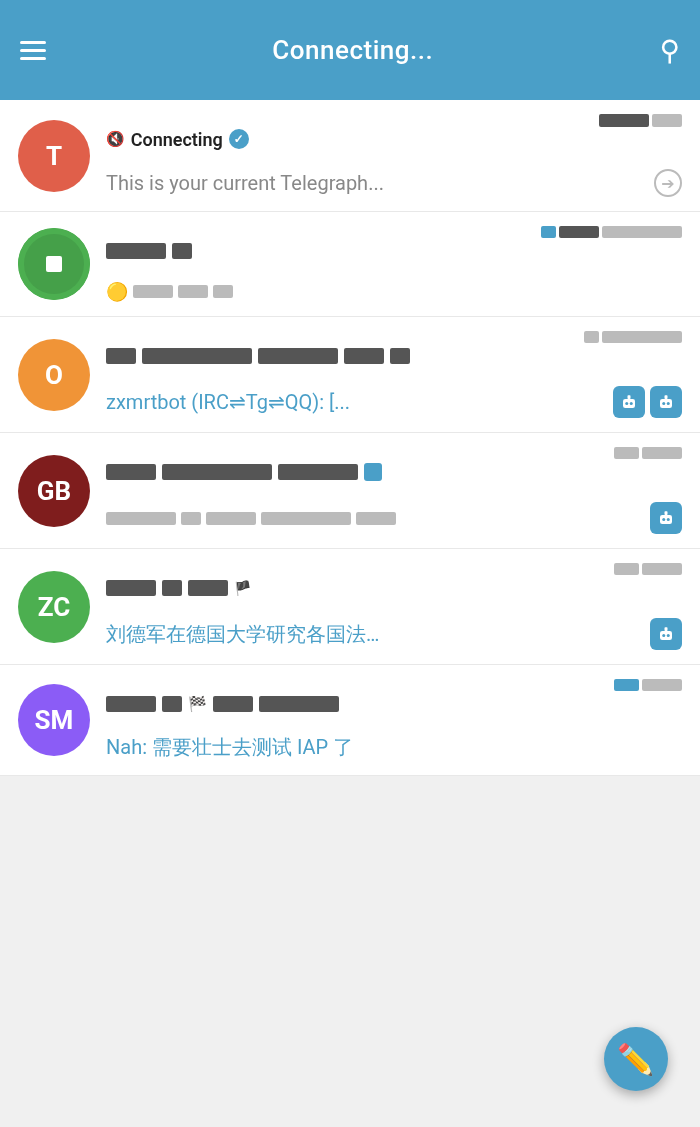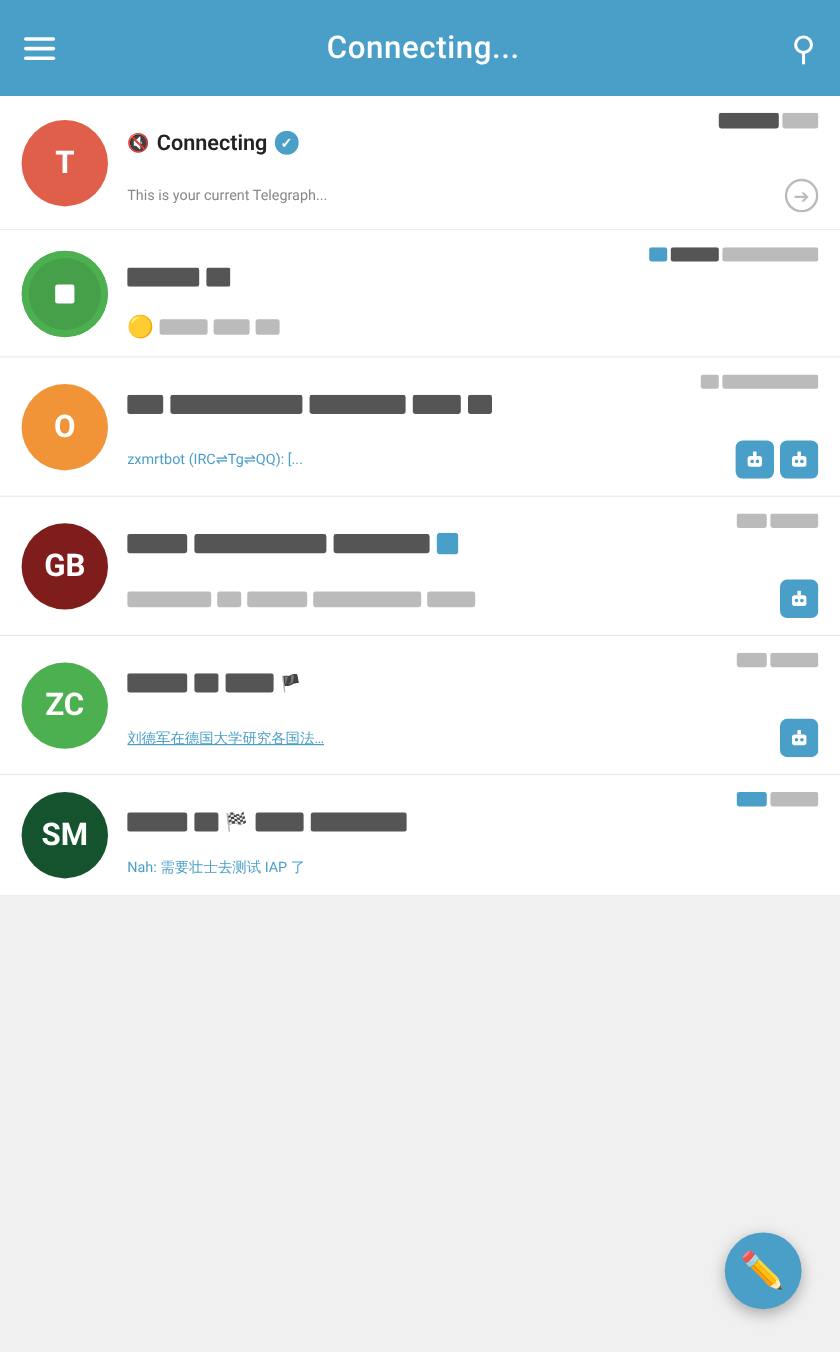--- a/index.html
+++ b/index.html
@@ -7,21 +7,21 @@
       width: 700px;
       min-height: 1127px;
       background: #f0f0f0;
       font-family: 'Roboto', Arial, sans-serif;
       overflow-x: hidden;
     }
 
     
     .top-bar {
       background: #4a9fc8;
-      height: 80px;
+      height: 100px;
       display: flex;
       align-items: center;
       padding: 0 20px;
       justify-content: space-between;
     }
     .top-bar-title {
       color: #fff;
       font-size: 26px;
       font-weight: 500;
       letter-spacing: 0.5px;
@@ -70,21 +70,21 @@
       position: relative;
       overflow: hidden;
     }
 
     .avatar-t { background: #e05f4a; }
     .avatar-green { background: #4caf50; }
     .avatar-orange { background: #f09437; }
     .avatar-blue { background: #4a9fc8; }
     .avatar-gb { background: #7f1d1d; }
     .avatar-zc { background: #4caf50; }
-    .avatar-sm { background: #14532d; }
+    .avatar-sm { background: #8b5cf6; }
 
     .chat-content {
       flex: 1;
       overflow: hidden;
     }
 
     .chat-top-row {
       display: flex;
       align-items: center;
       justify-content: space-between;
@@ -111,21 +111,21 @@
       border-radius: 50%;
       display: inline-flex;
       align-items: center;
       justify-content: center;
       color: #fff;
       font-size: 12px;
       flex-shrink: 0;
     }
 
     .chat-preview {
-      font-size: 12px;
+      font-size: 20px;
       color: #888;
       white-space: nowrap;
       overflow: hidden;
       text-overflow: ellipsis;
       max-width: 460px;
     }
 
     .chat-preview .sender {
       color: #4a9fc8;
     }
@@ -385,21 +385,21 @@
           <span style="font-size:14px;">🏴</span>
         </div>
         <div class="right-section">
           <div style="display:flex;gap:3px;align-items:center;justify-content:flex-end;">
             <span class="blurred-block b9" style="height:12px;"></span>
             <span class="blurred-block b5" style="height:12px;"></span>
           </div>
         </div>
       </div>
       <div class="chat-preview-row">
-        <div class="chat-preview" style="color:#4a9fc8;text-decoration:underline;">刘德军在德国大学研究各国法…</div>
+        <div class="chat-preview" style="color:#4a9fc8;">刘德军在德国大学研究各国法…</div>
         <div class="bot-icon" style="background:#4a9fc8;">
           <svg width="18" height="18" viewBox="0 0 24 24" fill="white">
               <rect x="4" y="8" width="16" height="12" rx="3"></rect>
               <circle cx="9" cy="14" r="2" fill="#4a9fc8"></circle>
               <circle cx="15" cy="14" r="2" fill="#4a9fc8"></circle>
               <rect x="10" y="3" width="4" height="5" rx="1"></rect>
             </svg>
         </div>
       </div>
     </div>

